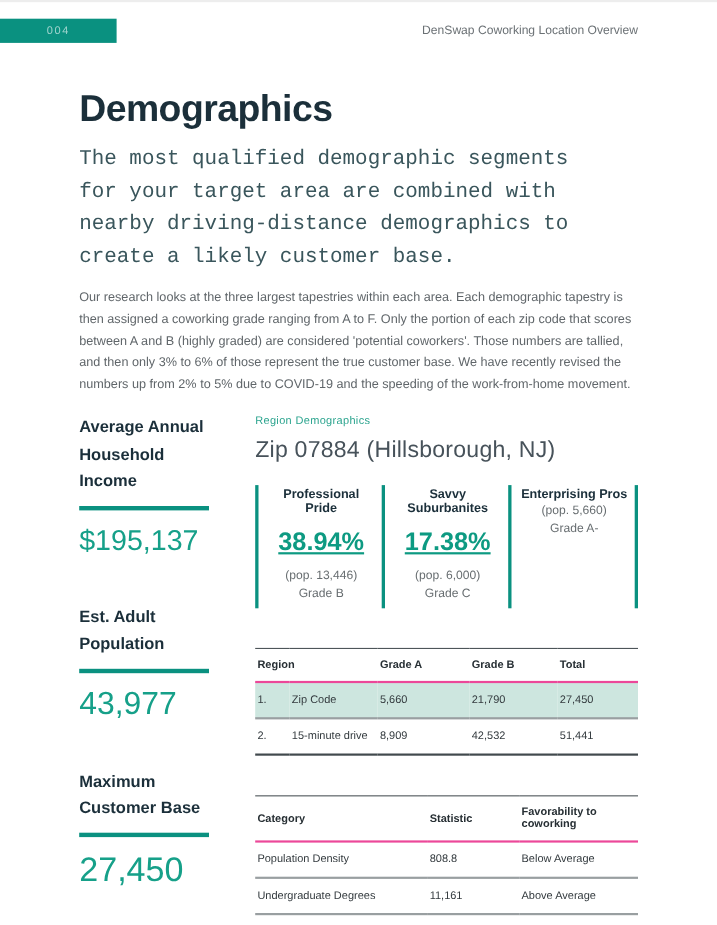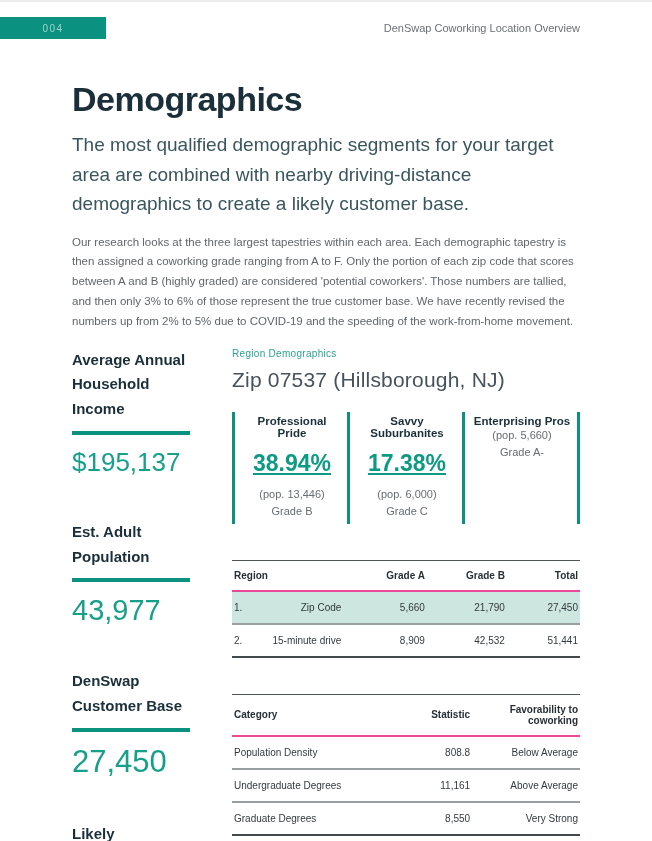--- a/index.html
+++ b/index.html
@@ -16,21 +16,21 @@
   .page-chip {
     width:106px; height:22px; background:#0a9180;
     color:rgba(255,255,255,.6); font-size:10px; letter-spacing:1.5px;
     display:flex; align-items:center; justify-content:center;
   }
   .doc-title { font-size:11px; color:#6b7175; margin-right:72px; }
 
   
   .content { padding:0 72px; }
   h1.main-title { margin-top:42px; font-size:34px; line-height:1.1; font-weight:800; letter-spacing:-0.5px; color:#1b2f3a; }
-  .subtitle { margin-top:12px; width:486px; font-size:19px; line-height:1.55; font-weight:500; color:#3a565c; }
+  .subtitle { margin-top:12px; width:486px; font-size:19px; line-height:1.55; font-weight:500; color:#3a565c;font-family:Liberation Mono, monospace; }
   .body-text { margin-top:14px; font-size:11.5px; line-height:1.72; color:#60666a; }
 
   
   .columns { display:flex; margin-top:16px; }
   .sidebar { width:118px; flex:none; }
   .stat { margin-bottom:42px; }
   .stat-label { font-size:15px; font-weight:800; line-height:1.65; color:#1b2f3a; white-space:pre-line; }
   .stat-rule { height:4px; background:#0a9180; margin:9px 0 12px; }
   .stat-value { color:#16a089; font-weight:500; }
   .stat-value.v0 { font-size:26px; }
@@ -49,21 +49,21 @@
   .card-pct { margin:11px 0 9px; font-size:23px; font-weight:800; color:#0d9a82;text-decoration:underline; }
   .card-pop, .card-grade { font-size:11px; line-height:1.55; color:#676d70; }
 
   
   table { width:100%; border-collapse:collapse; table-layout:fixed; }
   .tbl { margin-top:36px; border-top:1px solid #4d5559; }
   .tbl th { font-size:10px; font-weight:bold; color:#272f34; padding:9px 2px; border-bottom:2px solid #ec4899; }
   .tbl td { font-size:10px; color:#333a3e; padding:10px 2px; border-bottom:2px solid #999fa1; }
   .tbl tr.last td { border-bottom:2px solid #41494d; }
   .tbl tr.hl td { background:#cde6df; }
-  .al { text-align:left; } .ar { text-align:right; }
+  .al { text-align:left; } .ar { text-align:left; }
 </style>
 </head>
 <body>
 
 <div class="page">
 
   <div class="topbar">
     <div class="page-chip">004</div>
     <div class="doc-title">DenSwap Coworking Location Overview</div>
   </div>
@@ -82,35 +82,35 @@
           <div class="stat-rule"></div>
           <div class="stat-value v0">$195,137</div>
         </div>
         <div class="stat">
           <div class="stat-label">Est. Adult
 Population</div>
           <div class="stat-rule"></div>
           <div class="stat-value v1">43,977</div>
         </div>
         <div class="stat">
-          <div class="stat-label">DenSwap
+          <div class="stat-label">Maximum
 Customer Base</div>
           <div class="stat-rule"></div>
           <div class="stat-value v2">27,450</div>
         </div>
         <div class="stat">
           <div class="stat-label">Likely
 Customer Base</div>
 
         </div>
       </div>
 
       <div class="main-col">
         <div class="eyebrow">Region Demographics</div>
-        <div class="region-title">Zip 07537 (Hillsborough, NJ)</div>
+        <div class="region-title">Zip 07884 (Hillsborough, NJ)</div>
 
         <div class="cards">
           <div class="card">
             <div class="card-title">Professional Pride</div>
             <div class="card-pct">38.94%</div>
             <div class="card-pop">(pop. 13,446)</div>
             <div class="card-grade">Grade B</div>
           </div>
           <div class="card">
             <div class="card-title">Savvy Suburbanites</div>

